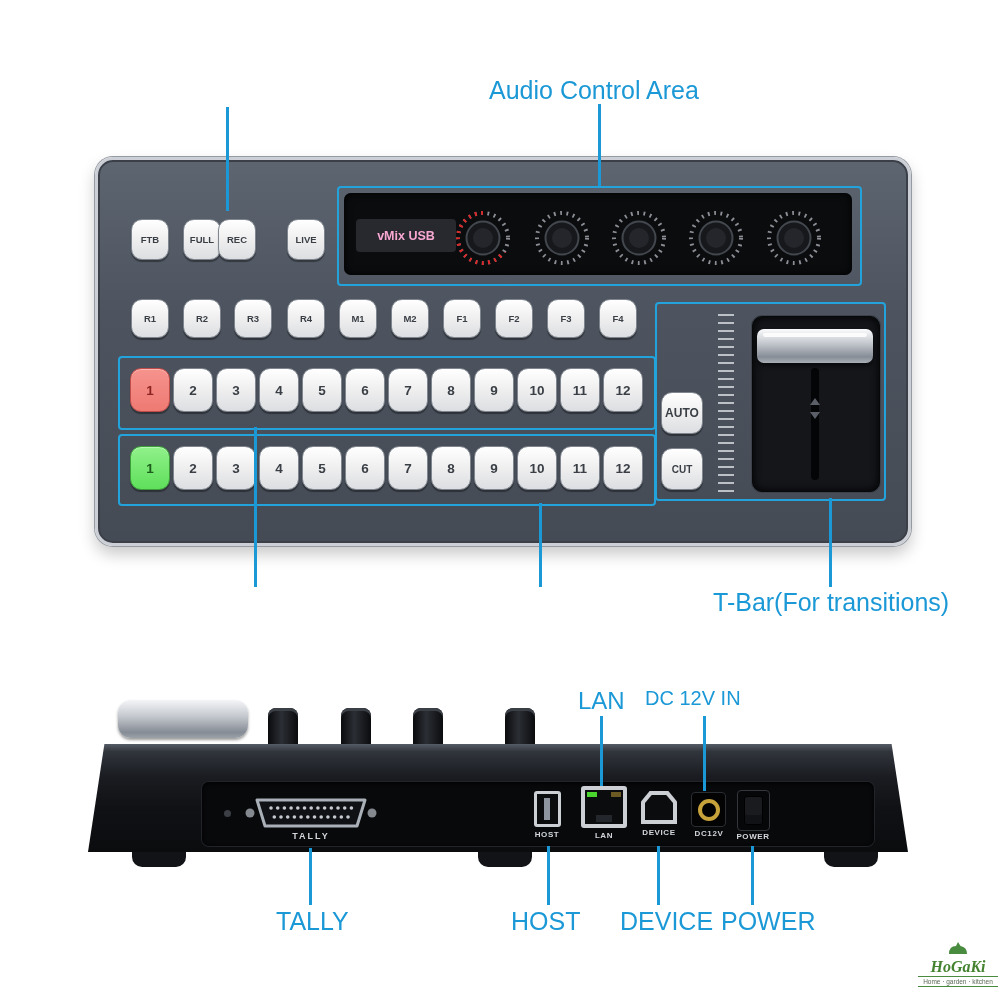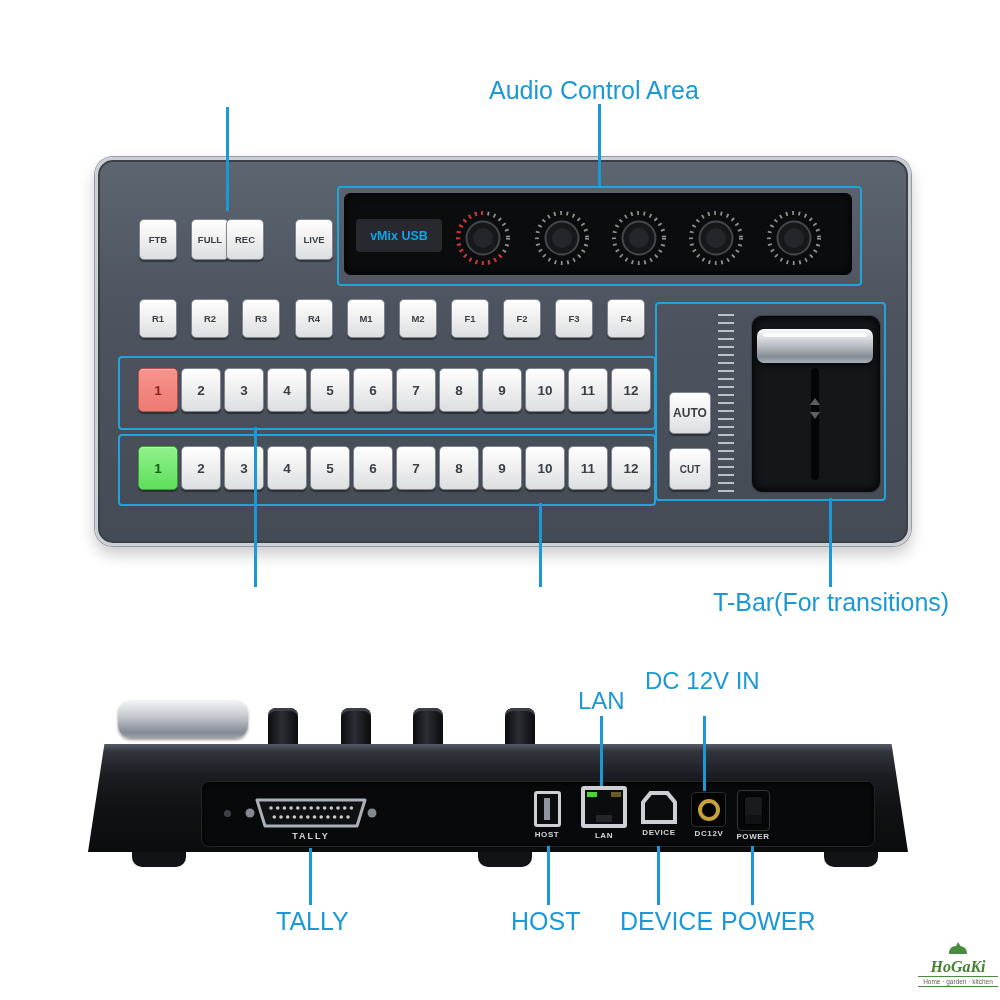--- a/index.html
+++ b/index.html
@@ -12,33 +12,33 @@
   .clv{position:absolute;width:3px;background:#1b98d6;z-index:6;}
   .cbox{position:absolute;border:2px solid #22a3dc;border-radius:4px;z-index:4;}
 
   
   .devf{position:absolute;left:95px;top:157px;width:810px;height:383px;border-radius:18px;
         background:linear-gradient(180deg,#5d6570 0%,#4d545f 40%,#454b55 100%);
         border:3px solid #ccd0d6;box-shadow:0 0 0 1px #959ba3,0 8px 16px rgba(0,0,0,.22),inset 0 0 0 2px #3a3f48;z-index:1;}
 
   .key{position:absolute;display:flex;align-items:center;justify-content:center;z-index:5;
        background:linear-gradient(180deg,#ffffff 0%,#ededee 55%,#dcdee1 100%);
-       border:1px solid #80868f;border-radius:5px;
+       border:1px solid #80868f;border-radius:11px;
        box-shadow:0 2px 1px rgba(0,0,0,.38),inset 0 1px 0 #fff;
-       color:#3a3f46;font-weight:bold;font-size:9.5px;margin-left:8px;}
+       color:#3a3f46;font-weight:bold;font-size:9.5px;}
   .key.num{font-size:13.5px;}
   .key.red{background:linear-gradient(180deg,#f6938d,#ee7a73);border-color:#bf4c49;color:#8c2320;
            box-shadow:0 2px 1px rgba(0,0,0,.38),inset 0 1px 0 #fbb6b1;}
   .key.green{background:linear-gradient(180deg,#90f18a,#5fdf5b);border-color:#3d9d3a;color:#1b5c1a;
              box-shadow:0 2px 1px rgba(0,0,0,.38),inset 0 1px 0 #b6f8b2;}
 
   .audio-panel{position:absolute;left:344px;top:193px;width:508px;height:82px;background:#0b0c0e;
                border-radius:7px;z-index:3;box-shadow:inset 0 0 8px #000;}
-  .vmix{position:absolute;left:356px;top:219px;width:86px;height:33px;background:#28292e;border-radius:4px;
-        display:flex;align-items:center;justify-content:center;color:#0ea5e9;font-size:12.5px;font-weight:bold;z-index:4;}
+  .vmix{position:absolute;left:356px;top:219px;width:100px;height:33px;background:#28292e;border-radius:4px;
+        display:flex;align-items:center;justify-content:center;color:#f9a8d4;font-size:12.5px;font-weight:bold;z-index:4;}
   .knob{position:absolute;z-index:4;}
 
   .scale{position:absolute;left:718px;top:314px;width:16px;height:180px;z-index:3;
          background:repeating-linear-gradient(to bottom,#d0d4d9 0 2px,rgba(0,0,0,0) 2px 8px);opacity:.85;}
   .slot{position:absolute;left:752px;top:316px;width:126px;height:174px;background:#14161a;border-radius:10px;
         border:1px solid #07080a;box-shadow:inset 0 0 10px #000,0 0 0 1px #3c414a;z-index:3;}
   .handle{position:absolute;left:757px;top:329px;width:116px;height:34px;border-radius:7px;z-index:5;
           background:linear-gradient(180deg,#fbfcfd 0%,#c7cbd1 40%,#878d96 82%,#aab0b7 100%);
           box-shadow:0 3px 4px rgba(0,0,0,.55);}
   .handle-hl{position:absolute;left:763px;top:333px;width:104px;height:4px;border-radius:2px;background:rgba(255,255,255,.85);z-index:6;}
@@ -254,21 +254,21 @@
   <div class="handle"></div>
   <div class="handle-hl"></div>
 
   <div class="clv" style="left:254px;top:427px;height:160px"></div>
   <div class="clv" style="left:539px;top:503px;height:84px"></div>
   <div class="clv" style="left:829px;top:498px;height:89px"></div>
   <div class="cl" style="left:713px;top:588px">T-Bar(For transitions)</div>
 
   <div class="cl" style="left:578px;top:687px;font-size:24px">LAN</div>
   <div class="clv" style="left:600px;top:716px;height:70px"></div>
-  <div class="cl" style="left:645px;top:667px;font-size:24px">DC 12V IN</div>
+  <div class="cl" style="left:645px;top:687px;font-size:20px">DC 12V IN</div>
   <div class="clv" style="left:703px;top:716px;height:75px"></div>
 
   <div class="tbar-rear"></div>
   <div class="rear-knob" style="left:268px"></div>
   <div class="rear-knob" style="left:341px"></div>
   <div class="rear-knob" style="left:413px"></div>
   <div class="rear-knob" style="left:505px"></div>
   <div class="devr"></div>
   <div class="strip"></div>
   <div class="abs" style="left:224px;top:810px;width:7px;height:7px;border-radius:50%;background:#3c4046;z-index:4"></div>

